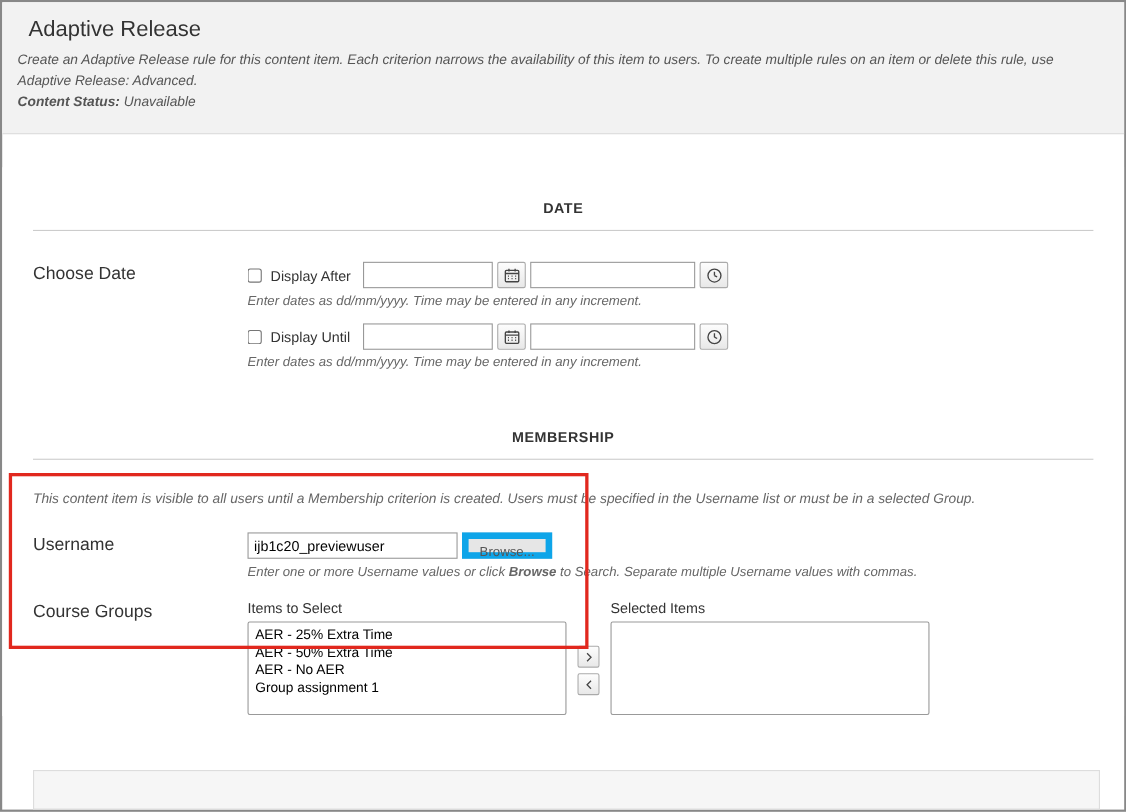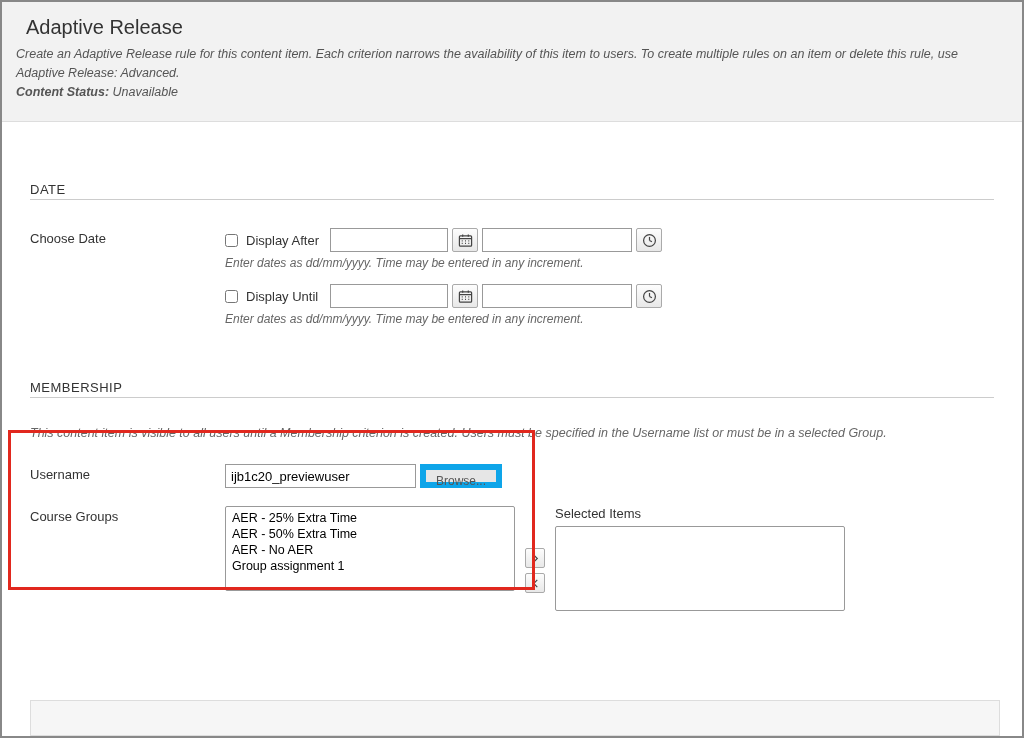--- a/index.html
+++ b/index.html
@@ -34,41 +34,42 @@
     .content {
       background: #fff;
       padding: 30px 28px 0 28px;
       margin-top: 30px;
     }
     .section {
       margin-bottom: 40px;
     }
     .section-heading {
       font-size: 13px;
-      font-weight: normal;
+      font-weight: bold;
       letter-spacing: 0.5px;
       color: #333;
       border-bottom: 1px solid #ccc;
-      padding-bottom: 2px;
+      padding-bottom: 12px;
       margin-bottom: 28px;
+      text-align: center;
     }
     .section-help {
       font-size: 12.5px;
       color: #666;
       font-style: italic;
       margin-bottom: 24px;
     }
     .field-row {
       display: flex;
       align-items: flex-start;
       margin-bottom: 18px;
     }
     .field-label {
       width: 195px;
-      font-size: 13px;
+      font-size: 16px;
       color: #333;
       padding-top: 3px;
       flex-shrink: 0;
     }
     .field-body {
       flex: 1;
     }
     .date-line {
       display: flex;
       align-items: center;
@@ -265,27 +266,31 @@
   <div class="section">
     <div class="section-heading">MEMBERSHIP</div>
     <div class="section-help">This content item is visible to all users until a Membership criterion is created. Users must be specified in the Username list or must be in a selected Group.</div>
     <div class="field-row">
       <div class="field-label">Username</div>
       <div class="field-body">
         <div style="display:flex;align-items:center;">
           <input class="text-input username-input" type="text" value="ijb1c20_previewuser" style="">
           <button class="browse-btn">Browse...</button>
         </div>
+        <div class="field-hint">
+          <span>Enter one or more Username values or click </span><b>Browse</b><span> to Search. Separate multiple Username values with commas.</span>
+        </div>
       </div>
     </div>
     <div class="field-row">
       <div class="field-label">Course Groups</div>
       <div class="field-body">
         <div class="groups-wrap">
           <div class="listbox-panel">
+            <div class="listbox-label">Items to Select</div>
             <select multiple="" class="listbox" id="available-list">
                 <option>AER - 25% Extra Time</option>
                 <option>AER - 50% Extra Time</option>
                 <option>AER - No AER</option>
                 <option>Group assignment 1</option>
               </select>
           </div>
           <div class="transfer-btns">
             <span class="icon-btn">
               <svg viewBox="0 0 10 10">

